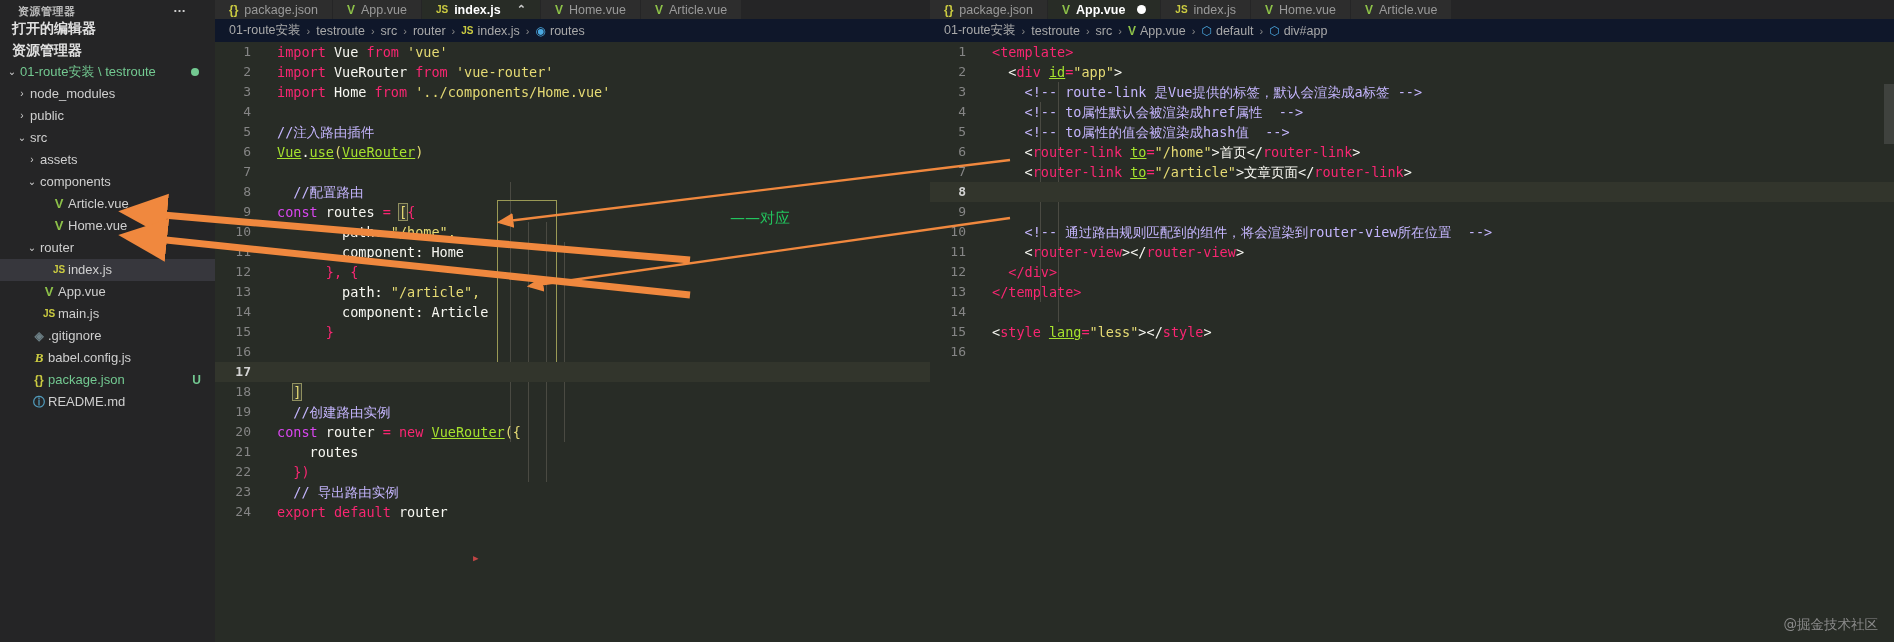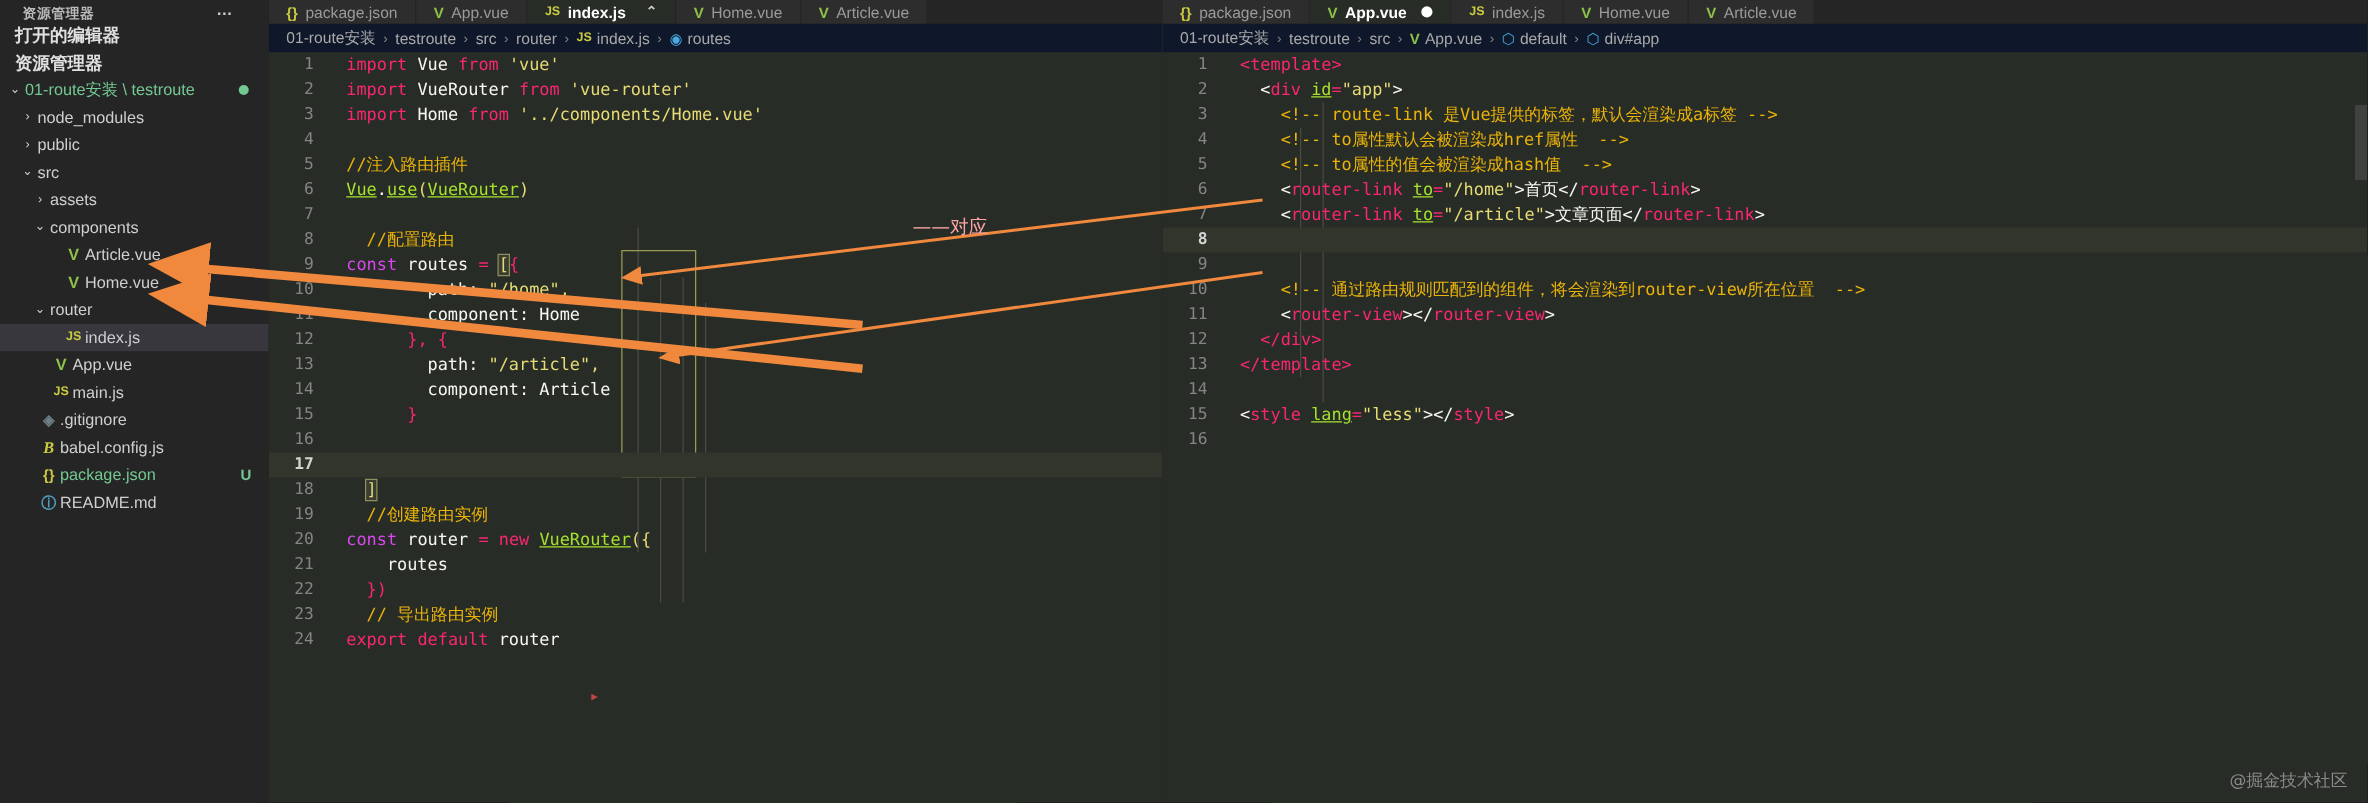--- a/index.html
+++ b/index.html
@@ -223,21 +223,21 @@
   .decor.blue  { background: #20a7c9; }
   .decor.green { background: #7ec100; }
   .decor.none  { background: transparent; }
   .codetext { padding-left: 0; }
 
   
   .t-kw    { color: #f92672; }
   .t-kw2   { color: #d946ef; }
   .t-var   { color: #f8f8f2; }
   .t-str   { color: #e6db74; }
-  .t-cmt   { color: #eab308; }
+  .t-cmt   { color: #c4b5fd; }
   .t-fn    { color: #a6e22e; text-decoration: underline; }
   .t-fn-u  { color: #a6e22e; text-decoration: underline; }
   .t-punc  { color: #f8f8f2; }
   .t-b-y   { color: #e6db74; }
   .t-b-p   { color: #f92672; }
   .t-tag   { color: #f92672; }
   .t-attr  { color: #a6e22e; text-decoration: underline; }
   .t-brk   { color: #f8f8f2; }
   .t-sel   { background: #3a3d32; outline: 1px solid #8f8f5f; }
 
@@ -260,24 +260,25 @@
 
   
   .overlay {
     position: absolute;
     left: 0; top: 0;
     width: 1894px; height: 642px;
     pointer-events: none;
   }
   .anno-label {
     position: absolute;
-    color: #fca5a5;
+    color: #22c55e;
     font-size: 15px;
     font-family: "DejaVu Sans", sans-serif;
     white-space: nowrap;
+    margin-top: 37px;
   }
   .watermark {
     position: absolute;
     right: 16px;
     bottom: 8px;
     color: #8a8a8a;
     font-size: 13.5px;
     font-family: "DejaVu Sans", sans-serif;
     white-space: nowrap;
   }

